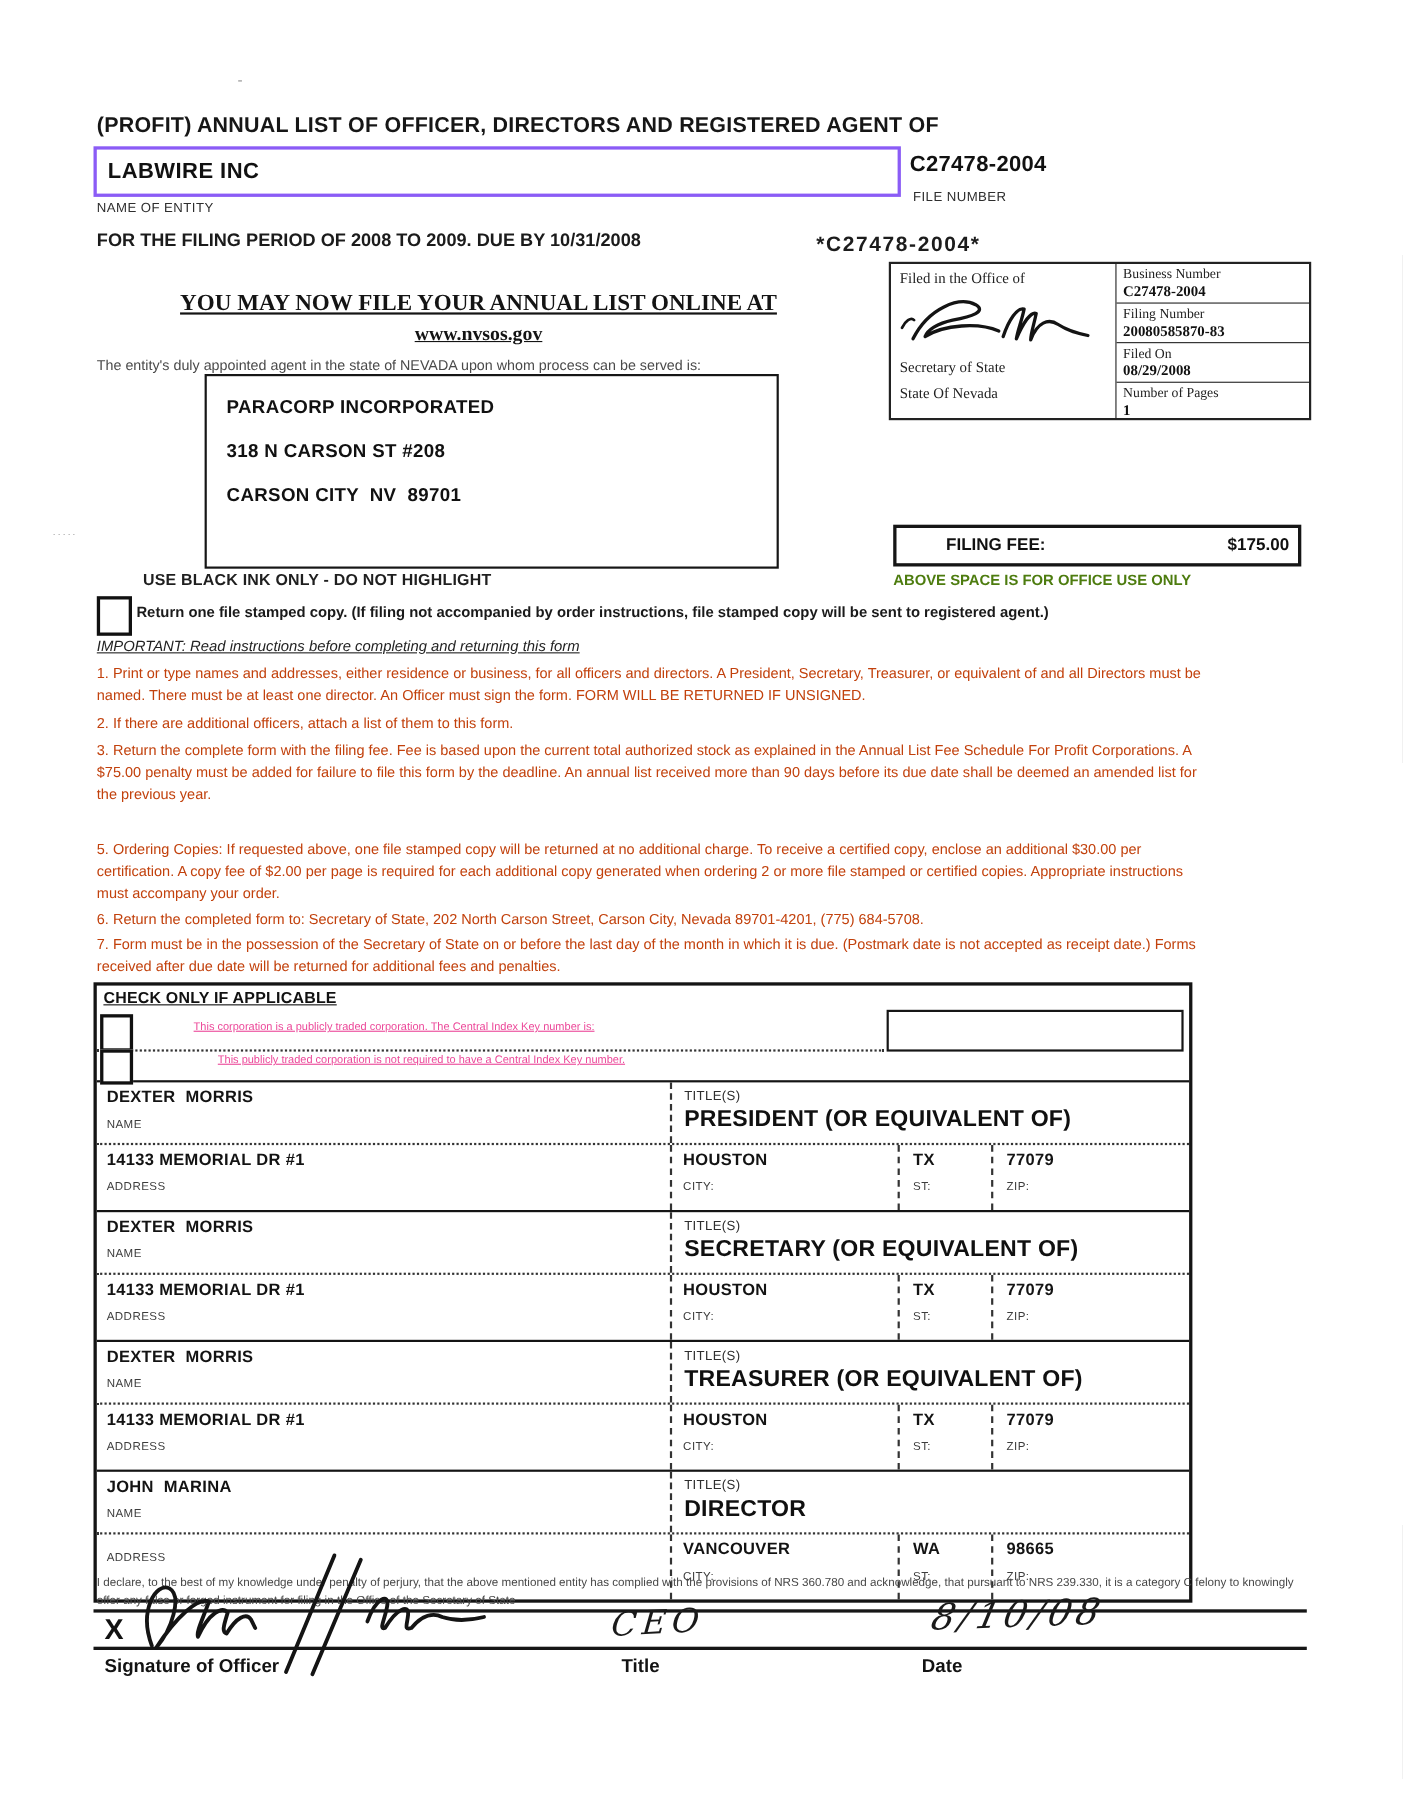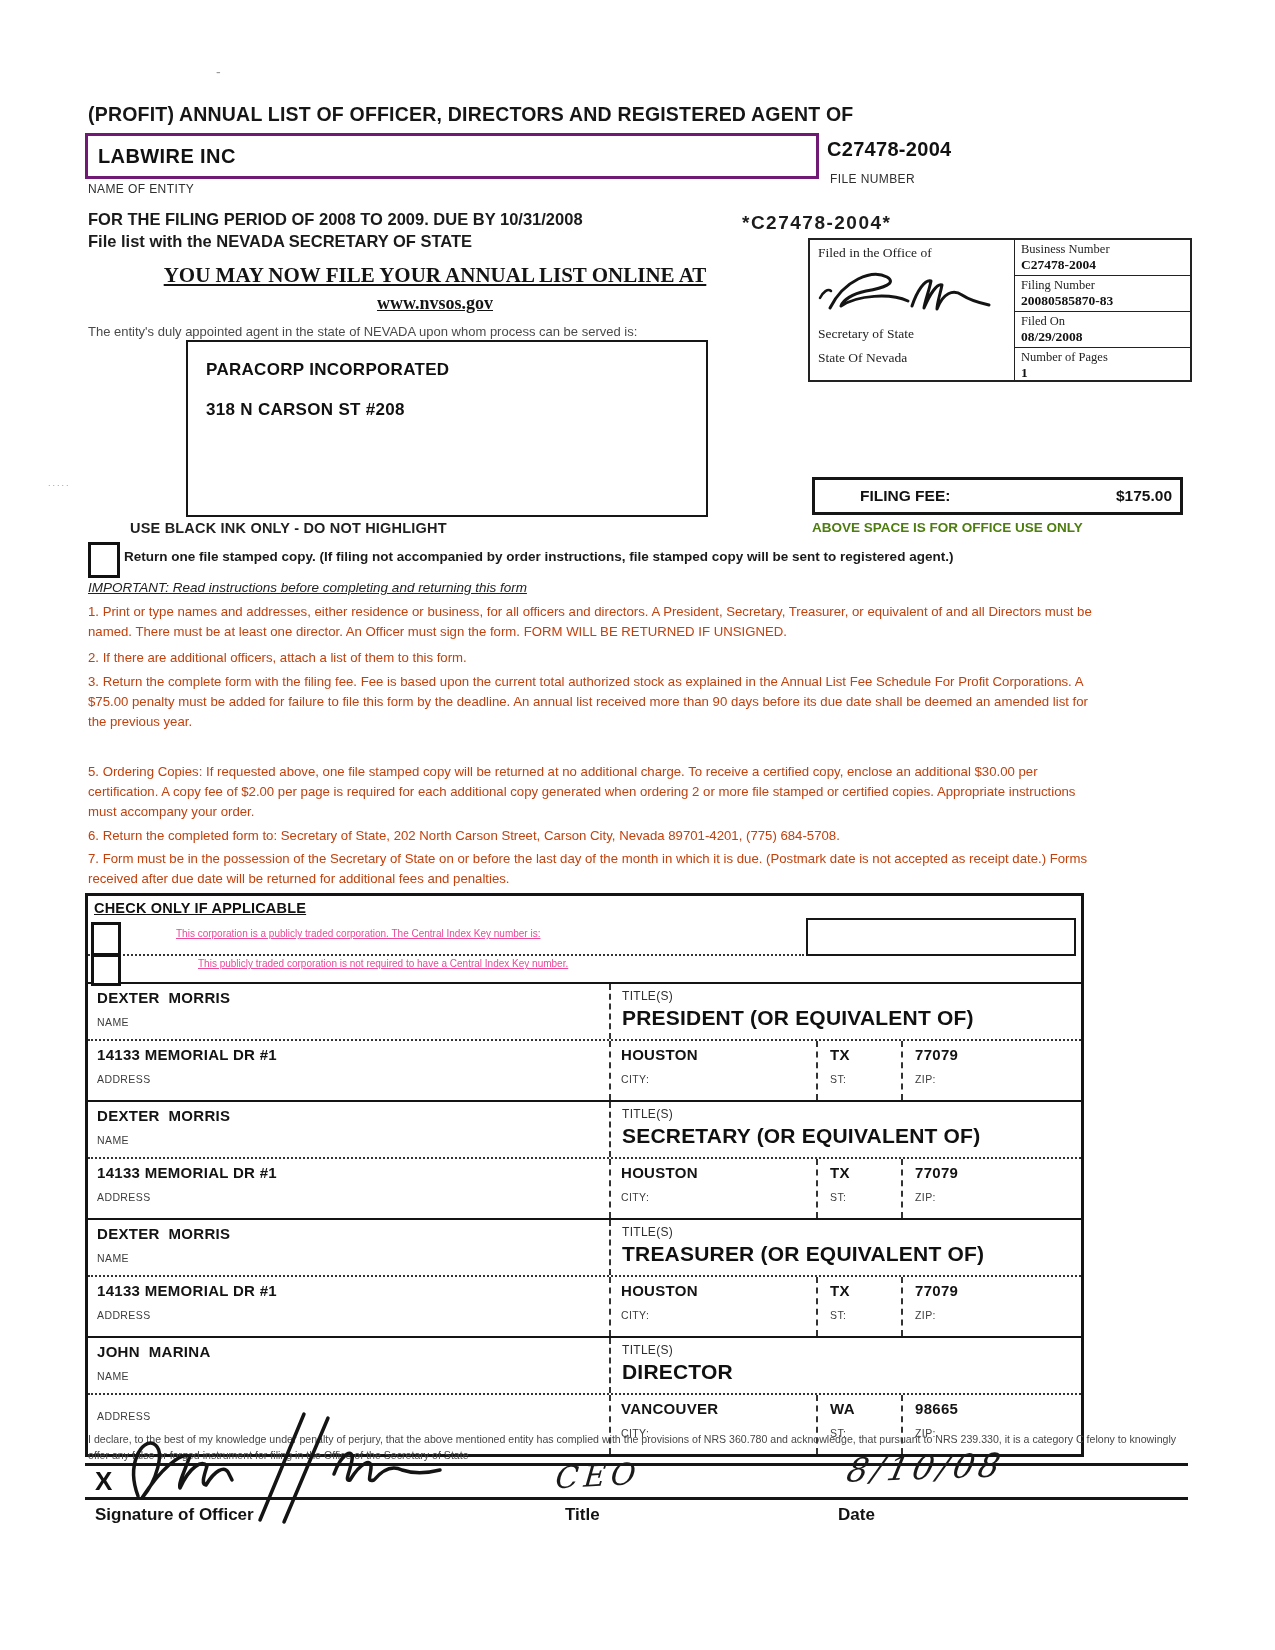--- a/index.html
+++ b/index.html
@@ -5,21 +5,21 @@
   html,body{margin:0;padding:0;background:#e8e8e8;}
   .page{
     position:relative;width:1275px;height:1650px;background:#ffffff;
     font-family:"Liberation Sans",sans-serif;color:#111;overflow:hidden;
     margin:0 auto;
   }
   .abs{position:absolute;}
   .b{font-weight:bold;}
   .pre{white-space:pre-wrap;}
   .title-line{font-size:19.5px;font-weight:bold;letter-spacing:.2px;color:#161616;}
-  .entity-box{border:3px solid #701a75;display:flex;align-items:center;padding-left:10px;}
+  .entity-box{border:3px solid #8b5cf6;display:flex;align-items:center;padding-left:10px;}
   .tiny-lbl{font-size:12px;color:#2e2e2e;letter-spacing:.4px;}
   .period{font-size:16.5px;font-weight:bold;color:#1b1b1b;line-height:22px;}
   .online-head{font-family:"Liberation Serif",serif;font-weight:bold;font-size:21px;text-decoration:underline;color:#141414;}
   .agent-intro{font-size:13px;color:#4a4a4a;}
   .agent-box{border:2.5px solid #161616;padding:18px 0 0 18px;}
   .agent-box div{font-size:17px;font-weight:bold;margin-bottom:20px;letter-spacing:.3px;}
   .stamp-box{border:2px solid #222;display:flex;font-family:"Liberation Serif",serif;}
   .stamp-left{width:188px;border-right:1.5px solid #222;position:relative;padding:5px 8px;}
   .stamp-right{flex:1;display:flex;flex-direction:column;}
   .stamp-row{flex:1;border-bottom:1.5px solid #222;padding:2px 6px;font-size:12.5px;color:#222;}
@@ -70,30 +70,30 @@
   <div class="abs title-line" style="left:88px;top:103px;width:1000px;">(PROFIT) ANNUAL LIST OF OFFICER, DIRECTORS AND REGISTERED AGENT OF</div>
   <div class="abs entity-box" style="left:85px;top:133px;width:718px;height:40px;">
     <span style="font-size:20px;font-weight:bold;letter-spacing:.4px;">LABWIRE INC</span>
   </div>
   <div class="abs tiny-lbl" style="left:88px;top:182px;">NAME OF ENTITY</div>
   <div class="abs b" style="left:827px;top:138px;font-size:20px;letter-spacing:.3px;">C27478-2004</div>
   <div class="abs tiny-lbl" style="left:830px;top:172px;">FILE NUMBER</div>
 
   <div class="abs period" style="left:88px;top:208px;width:700px;">
     <div>FOR THE FILING PERIOD OF 2008 TO 2009. DUE BY 10/31/2008</div>
-    <div>File list with the NEVADA SECRETARY OF STATE</div>
   </div>
 
   <div class="abs online-head" style="left:85px;top:293px;width:700px;text-align:center;font-size:18px;">www.nvsos.gov</div>
   <div class="abs online-head" style="left:85px;top:263px;width:700px;text-align:center;">YOU MAY NOW FILE YOUR ANNUAL LIST ONLINE AT</div>
 
   <div class="abs agent-intro" style="left:88px;top:324px;width:660px;">The entity's duly appointed agent in the state of NEVADA upon whom process can be served is:</div>
   <div class="abs agent-box" style="left:186px;top:340px;width:500px;height:155px;">
     <div class="pre">PARACORP INCORPORATED</div>
     <div class="pre">318 N CARSON ST #208</div>
+    <div class="pre">CARSON CITY  NV  89701</div>
   </div>
 
   <div class="abs barcode" style="left:742px;top:212px;">*C27478-2004*</div>
   <div class="abs stamp-box" style="left:808px;top:238px;width:380px;height:140px;">
     <div class="stamp-left">
       <div style="font-size:13.5px;color:#222;">Filed in the Office of</div>
       <svg class="ink abs" style="left:2px;top:22px;" width="184" height="58" viewBox="0 0 184 58">
         <path d="M8 36 C11 30 16 26 19 29" stroke-width="2.5"></path>
         <path d="M18 46 C32 18 60 7 75 15 C85 21 72 26 54 29 C40 32 31 38 29 44 C46 33 78 31 96 39" stroke-width="3"></path>
         <path d="M100 44 C105 29 113 17 119 19 C117 29 113 39 112 46 C118 32 125 21 130 23 C128 33 125 41 125 47 C131 31 141 27 150 33 C159 39 168 41 177 43" stroke-width="3"></path>

